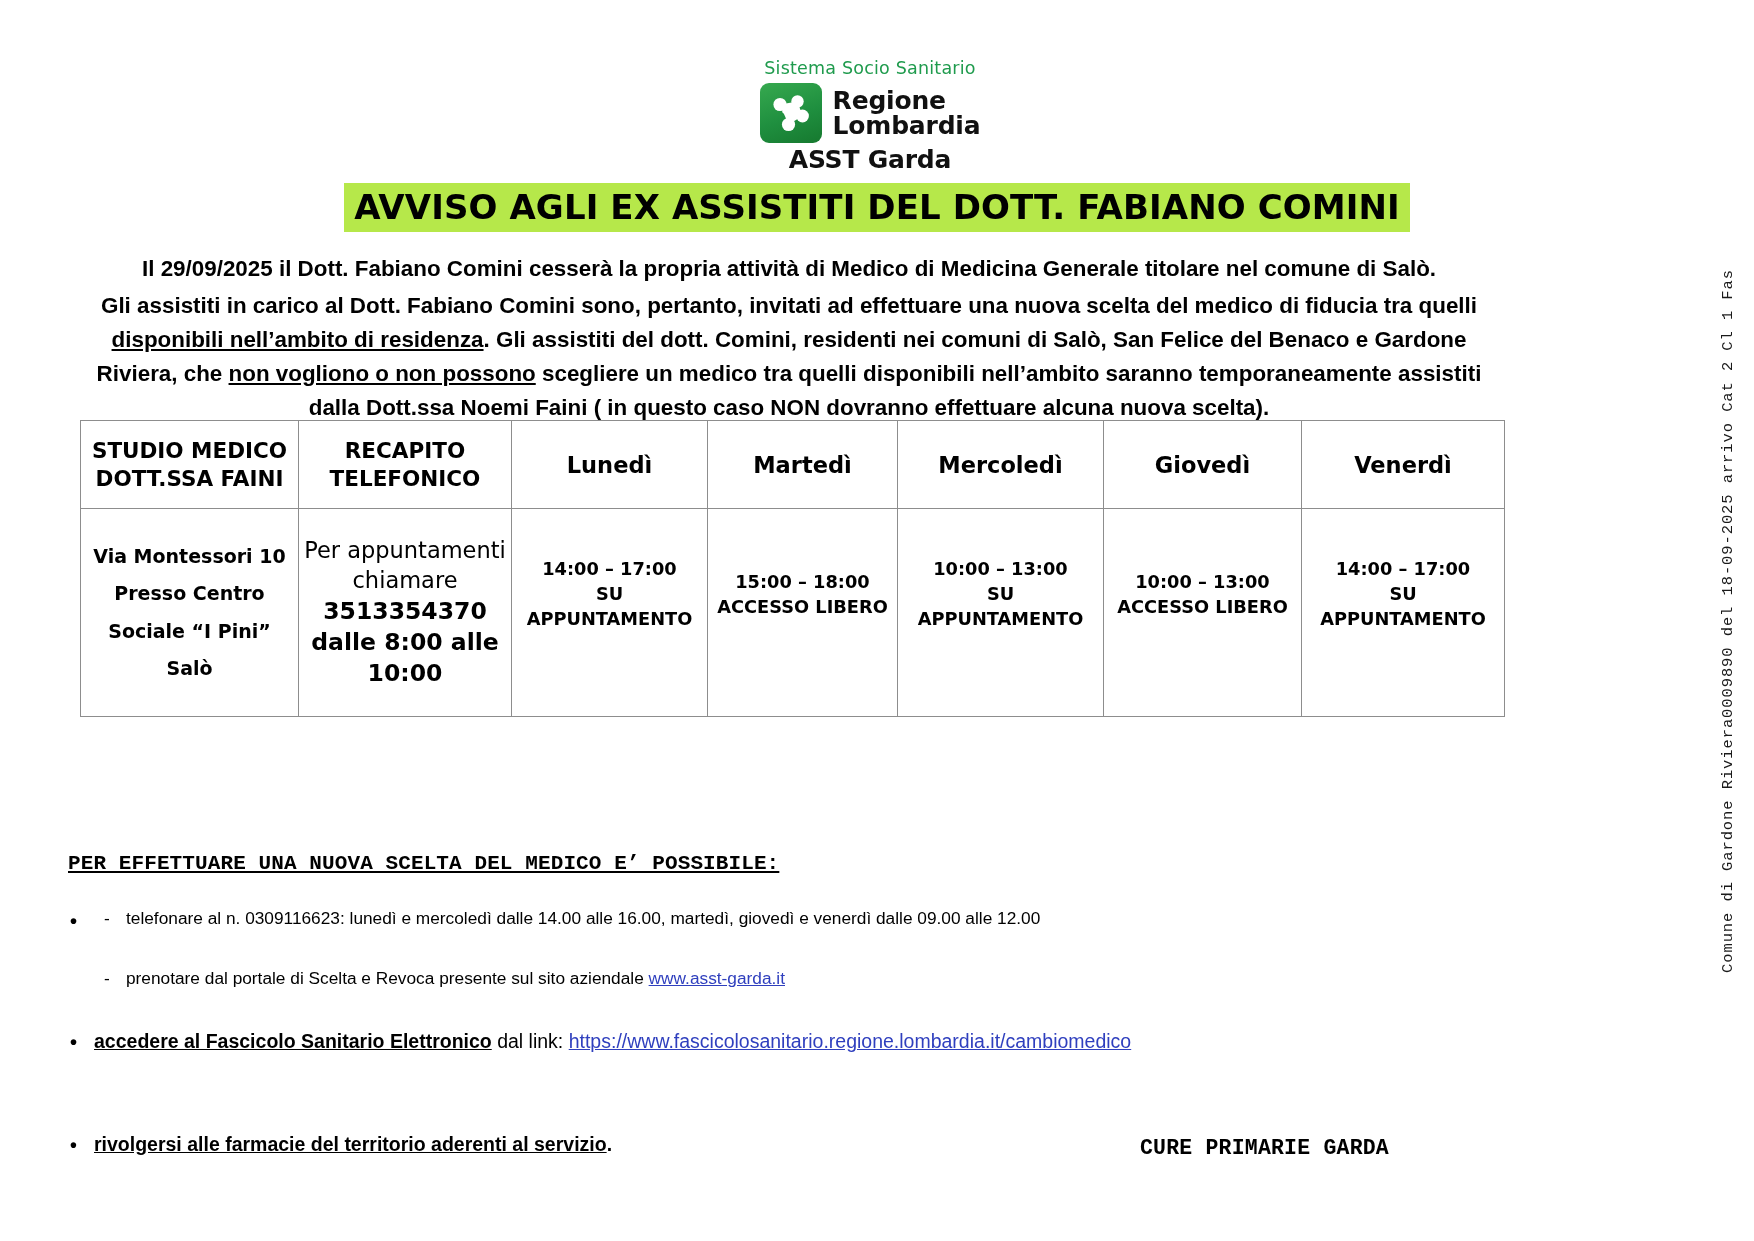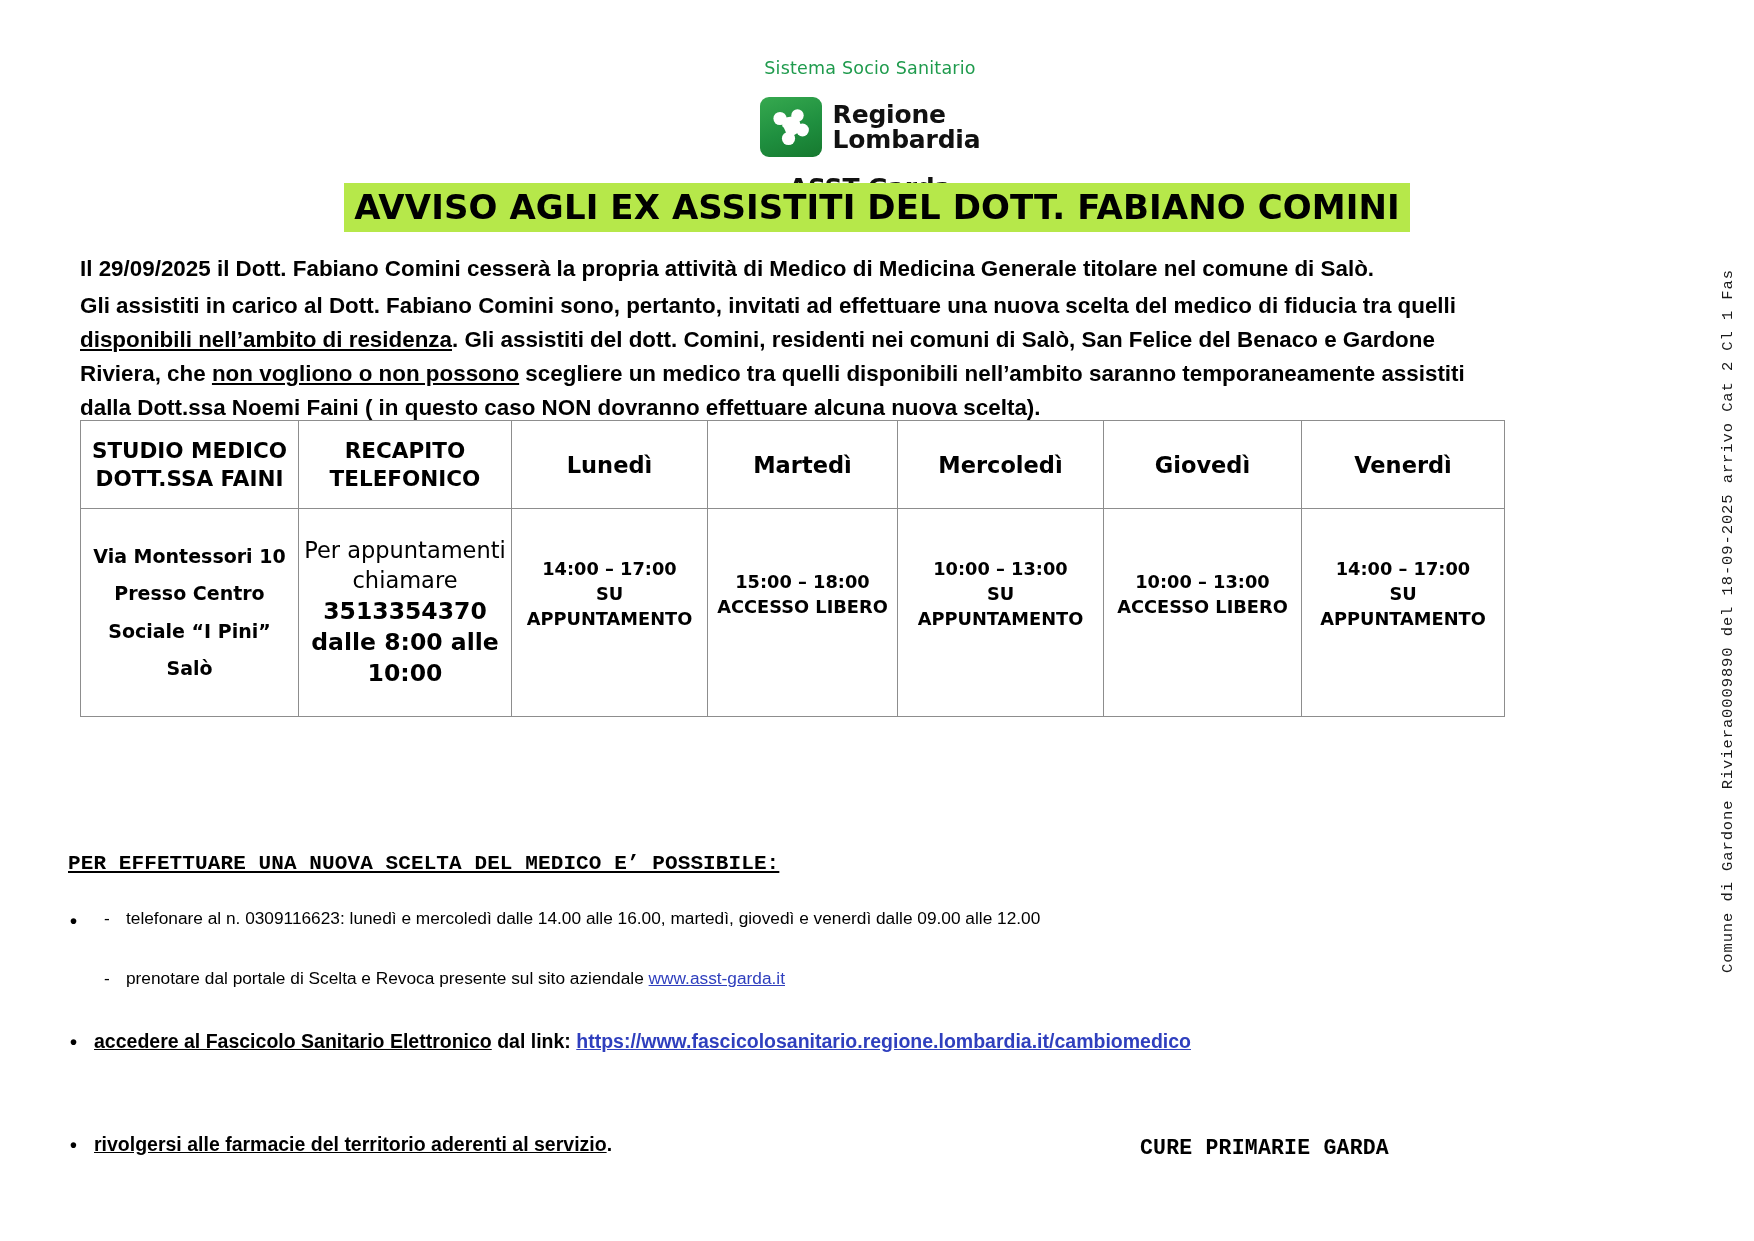--- a/index.html
+++ b/index.html
@@ -44,21 +44,20 @@
   }
 
   
   .logo-block {
     position: absolute;
     left: 0; right: 14px;
     top: 58px;
     display: flex;
     flex-direction: column;
     align-items: center;
-    gap: 14px;
   }
   .logo-sss {
     font-family: "DejaVu Sans", sans-serif;
     font-size: 17.5px;
     font-weight: 500;
     color: #1f9b4d;
     letter-spacing: 0.2px;
     margin-bottom: 5px;
   }
   .logo-row {
@@ -110,20 +109,21 @@
     padding: 4px 10px 5px 10px;
     color: #000;
   }
 
   
   .intro {
     position: absolute;
     left: 80px;
     top: 252px;
     width: 1418px;
+    text-align: center;
     font-family: "Liberation Sans", sans-serif;
     font-weight: 700;
     font-size: 22.4px;
     line-height: 1.52;
     color: #000;
   }
   .intro p { margin: 0 0 3px 0; }
   .u { text-decoration: underline; }
 
   
@@ -241,21 +241,21 @@
   }
   ul.b2 > li > .dash {
     position: absolute;
     left: -22px;
     top: 0;
   }
   a.link {
     color: #2f3fbe;
     text-decoration: underline;
   }
-  .plain { font-weight: 700; text-decoration: none; }
+  .plain { font-weight: 400; text-decoration: none; }
 
   .footer-sign {
     position: absolute;
     left: 1140px;
     top: 1136px;
     font-family: Liberation Mono, monospace;
     font-weight: 700;
     font-size: 21.5px;
     letter-spacing: 0.2px;
   }

